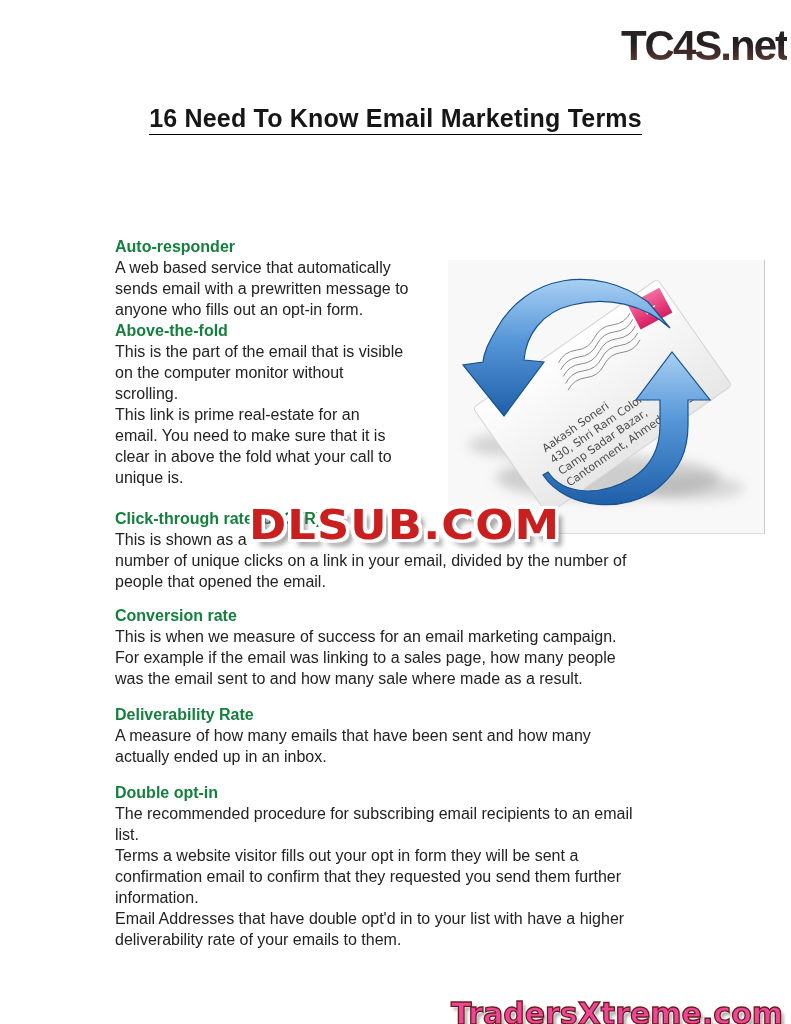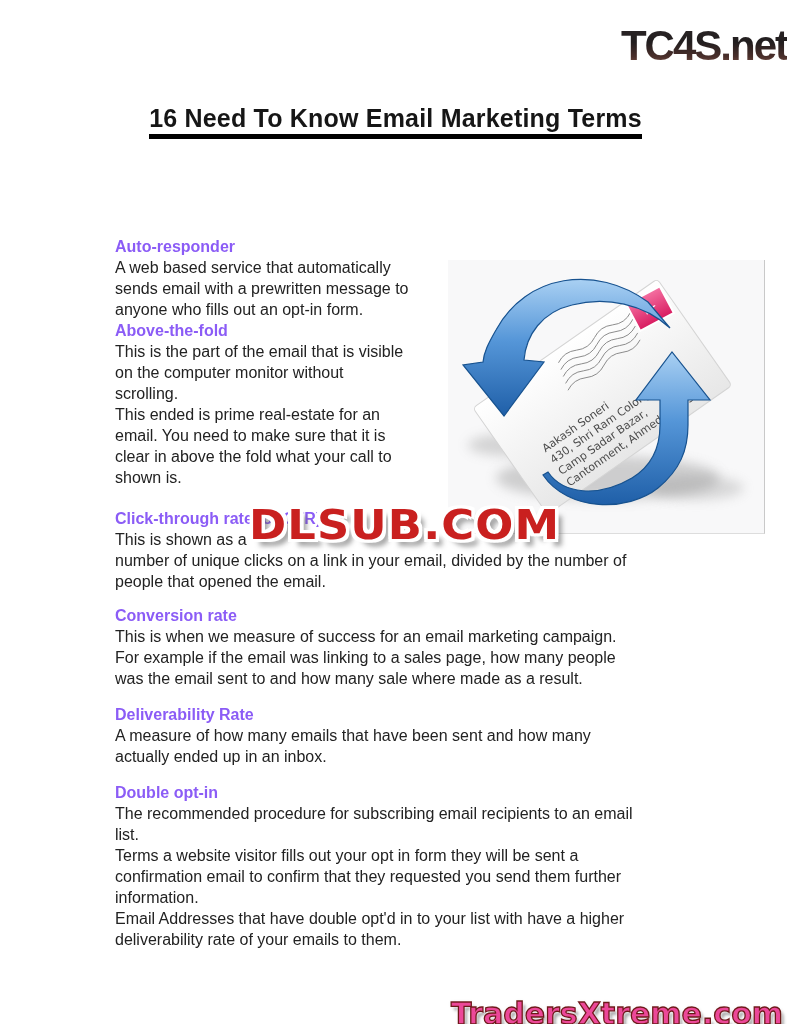--- a/index.html
+++ b/index.html
@@ -8,26 +8,26 @@
 
   
   .tc4s-logo{position:absolute;top:2px;right:4px;
     font-family:"Liberation Sans",sans-serif;font-weight:700;font-size:42px;letter-spacing:-2px;
     background:linear-gradient(180deg,#2a2526 12%,#221e1f 42%,#4a2f2b 72%,#8a5d50 96%);
     -webkit-background-clip:text;background-clip:text;color:transparent;}
 
   
   .doc-title{position:absolute;top:84px;left:0;width:100%;margin:0;text-align:center;
     font-size:25px;font-weight:700;color:#161616;letter-spacing:.2px;}
-  .doc-title span{border-bottom:5px solid #000000;padding-bottom:2px;}
+  .doc-title span{border-bottom:1px solid #000000;padding-bottom:2px;}
 
   
   .section{position:absolute;left:115px;}
   .s0{top:216px}.s1{top:300px}.s2{top:488px}.s3{top:585px}.s4{top:684px}.s5{top:762px}
-  .term-heading{font-weight:700;font-size:16px;line-height:21px;white-space:nowrap;color:#8b5cf6;}
+  .term-heading{font-weight:700;font-size:16px;line-height:21px;white-space:nowrap;color:#15803d;}
   .term-line{font-size:16px;line-height:21px;white-space:nowrap;color:#222222;}
 
   
   .image-box{position:absolute;left:448px;top:240px;width:316px;height:273px;
     background:#f8f8f9;border-right:1px solid #c9c9c9;border-bottom:1px solid #dddddd;}
 
   
   .watermark{position:absolute;left:249px;top:482px;z-index:5;
     font-family:"DejaVu Sans",sans-serif;font-weight:900;font-size:40px;letter-spacing:1px;
     transform:scaleX(1.12);transform-origin:left top;color:#c9201f;
@@ -55,24 +55,24 @@
         <div class="term-heading">Auto-responder</div>
         <div class="term-line">A web based service that automatically</div>
         <div class="term-line">sends email with a prewritten message to</div>
         <div class="term-line">anyone who fills out an opt-in form.</div>
       </div>
       <div class="section s1">
         <div class="term-heading">Above-the-fold</div>
         <div class="term-line">This is the part of the email that is visible</div>
         <div class="term-line">on the computer monitor without</div>
         <div class="term-line">scrolling.</div>
-        <div class="term-line">This ended is prime real-estate for an</div>
+        <div class="term-line">This link is prime real-estate for an</div>
         <div class="term-line">email. You need to make sure that it is</div>
         <div class="term-line">clear in above the fold what your call to</div>
-        <div class="term-line">shown is.</div>
+        <div class="term-line">unique is.</div>
       </div>
       <div class="section s2">
         <div class="term-heading">Click-through rate (or CTR)</div>
         <div class="term-line">This is shown as a</div>
         <div class="term-line">number of unique clicks on a link in your email, divided by the number of</div>
         <div class="term-line">people that opened the email.</div>
       </div>
       <div class="section s3">
         <div class="term-heading">Conversion rate</div>
         <div class="term-line">This is when we measure of success for an email marketing campaign.</div>

